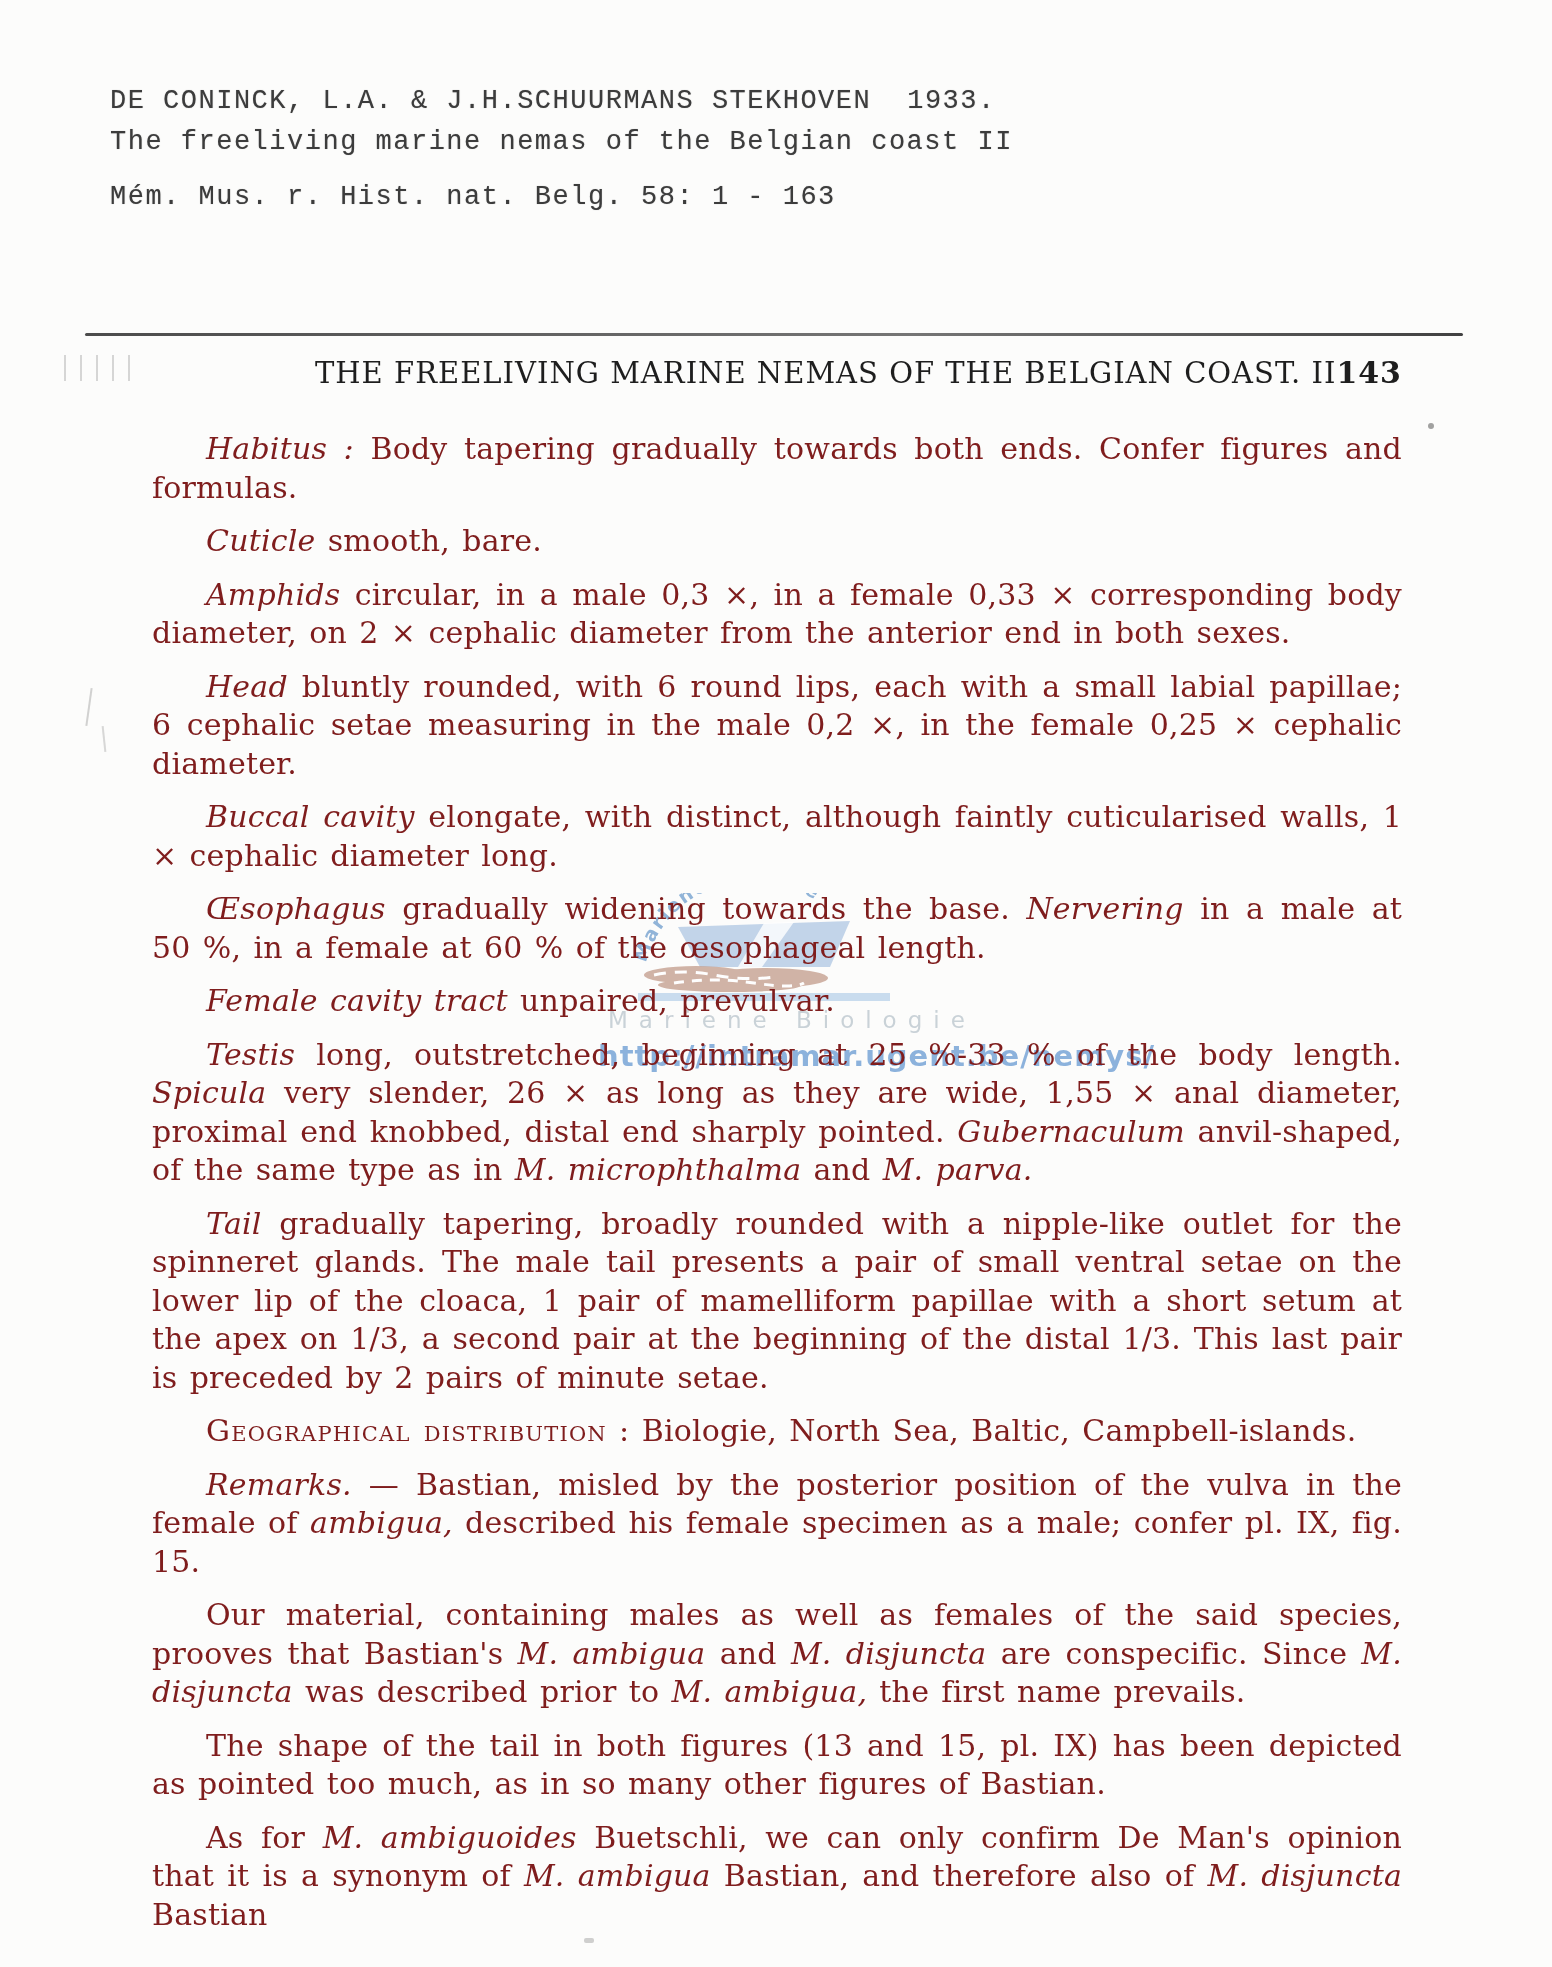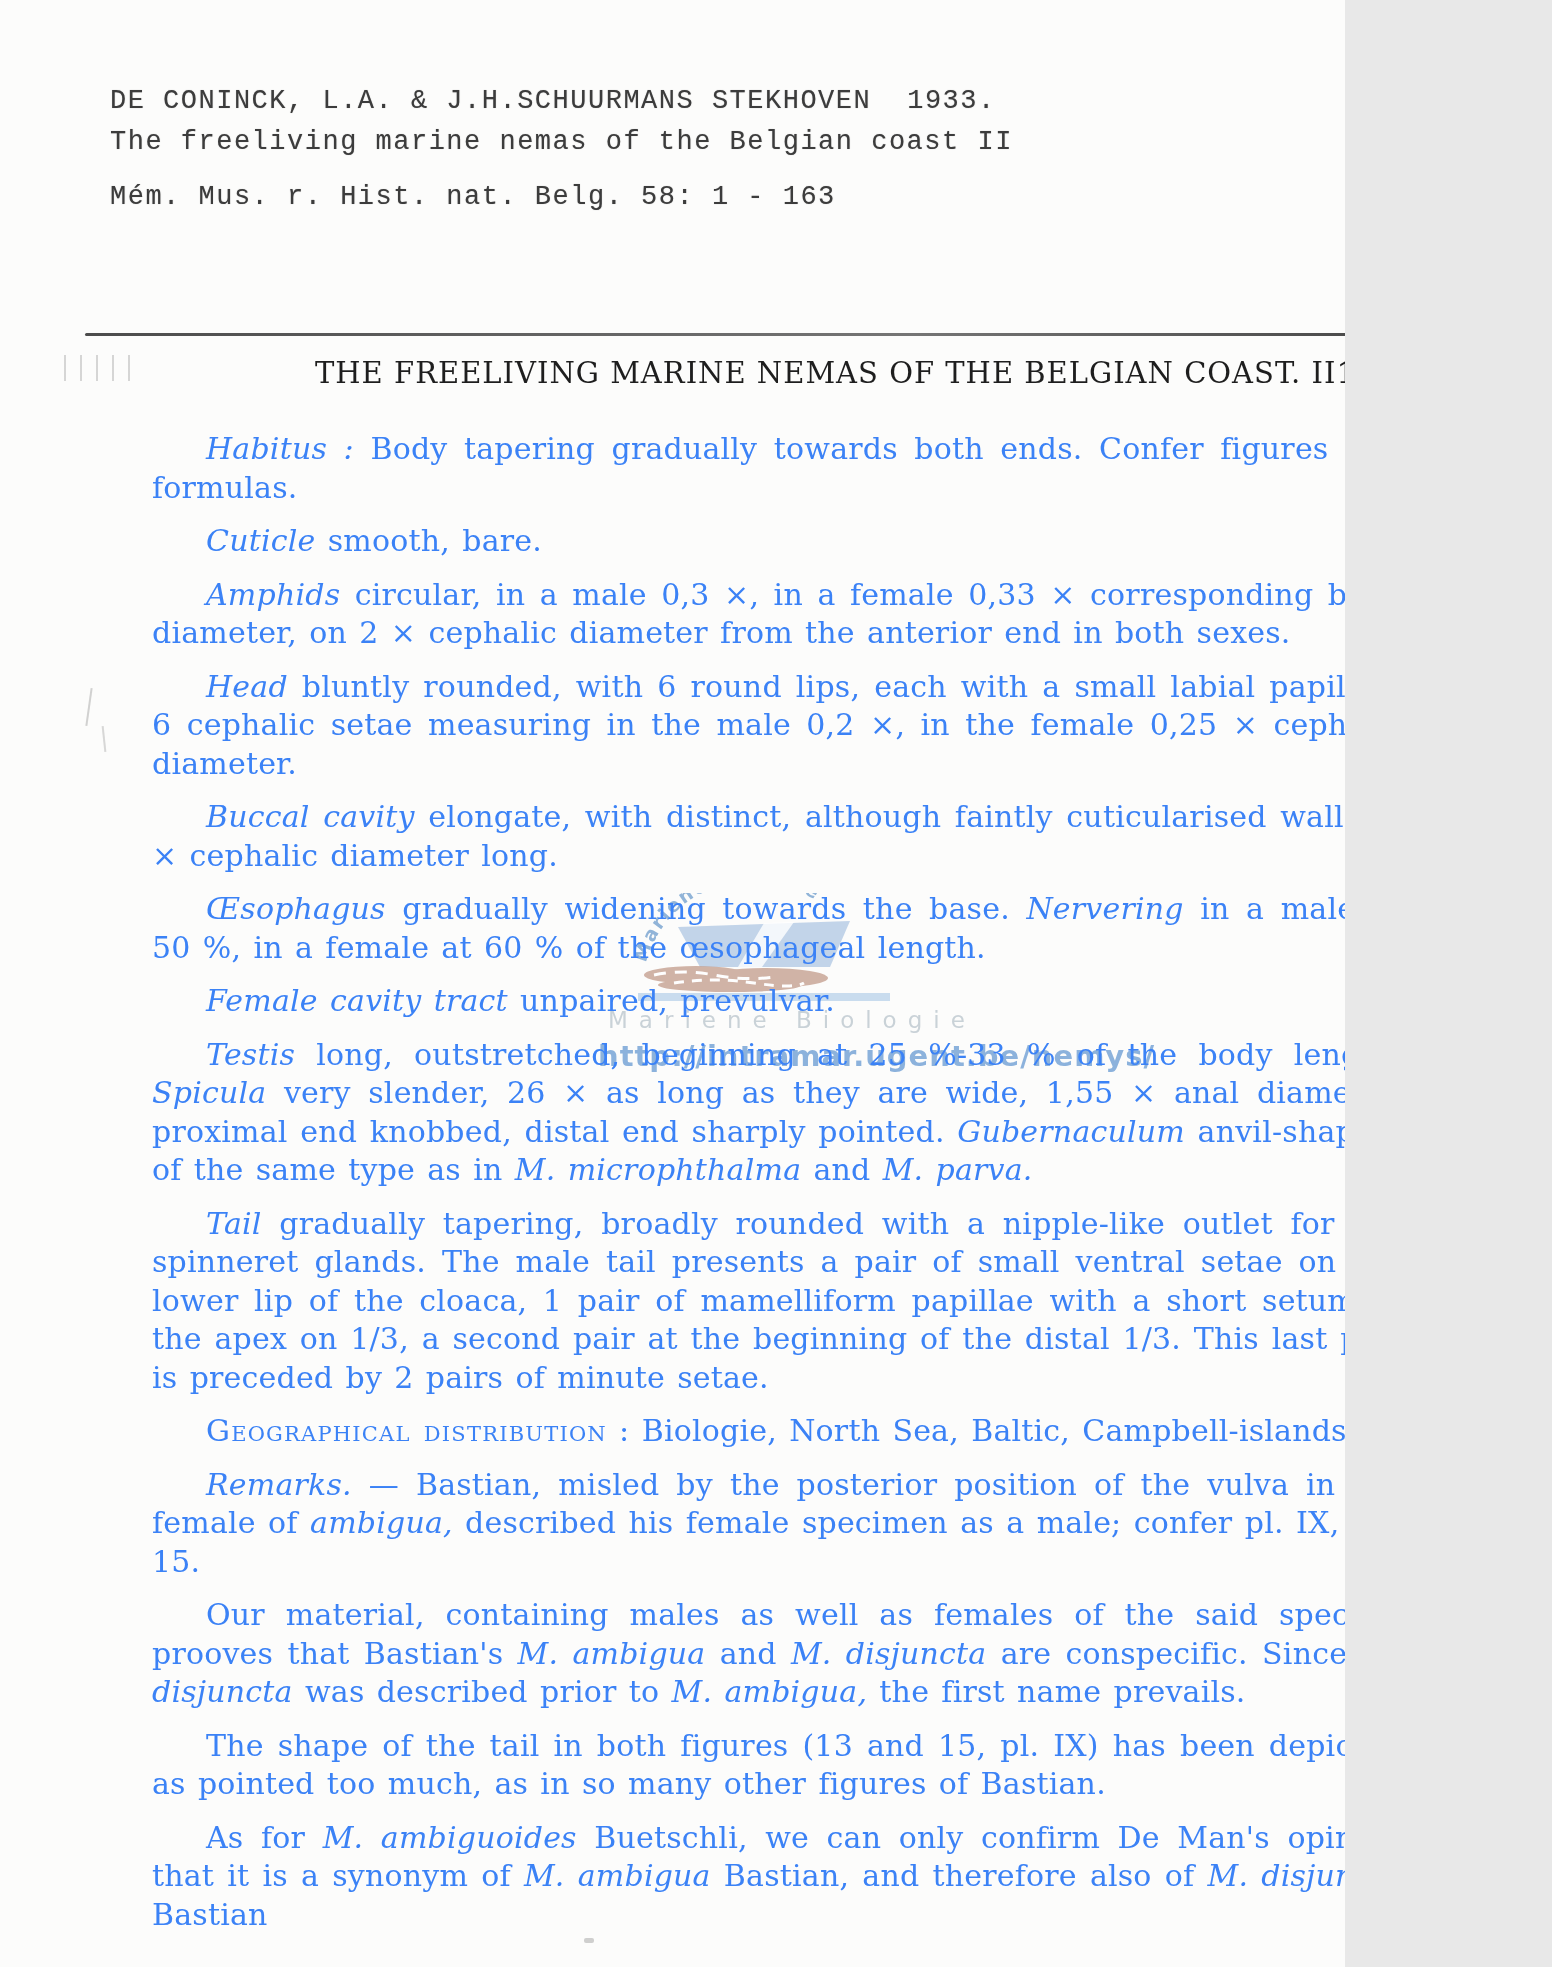--- a/index.html
+++ b/index.html
@@ -1,18 +1,18 @@
 <!DOCTYPE html>
 <html><head>
 <meta charset="utf-8">
 <style>
   html, body { margin: 0; padding: 0; background: #e8e8e8; }
   .page {
     position: relative;
-    width: 1345px;
+    width: 1552px;
     height: 1967px;
     background: #fcfcfb;
     overflow: hidden;
     font-family: "DejaVu Serif", "Liberation Serif", serif;
     color: #232323;
   }
 
   
   .typed-header {
     position: absolute;
@@ -72,21 +72,21 @@
   .rh-num { flex: 0 0 auto; font-weight: 700; font-size: 30px; }
 
   .para {
     margin: 0 0 15px 0;
     font-size: 30px;
     line-height: 38.5px;
     text-align: justify;
     text-indent: 54px;
     word-spacing: 2.5px;
     letter-spacing: 0.2px;
-    color: #3b82f6;
+    color: #7f1d1d;
   }
   .seg-italic { font-style: italic; }
   .seg-smallcaps { font-variant: small-caps; letter-spacing: 1.2px; }
 
   
   .watermark {
     position: absolute;
     left: 598px;
     top: 893px;
     width: 360px;

